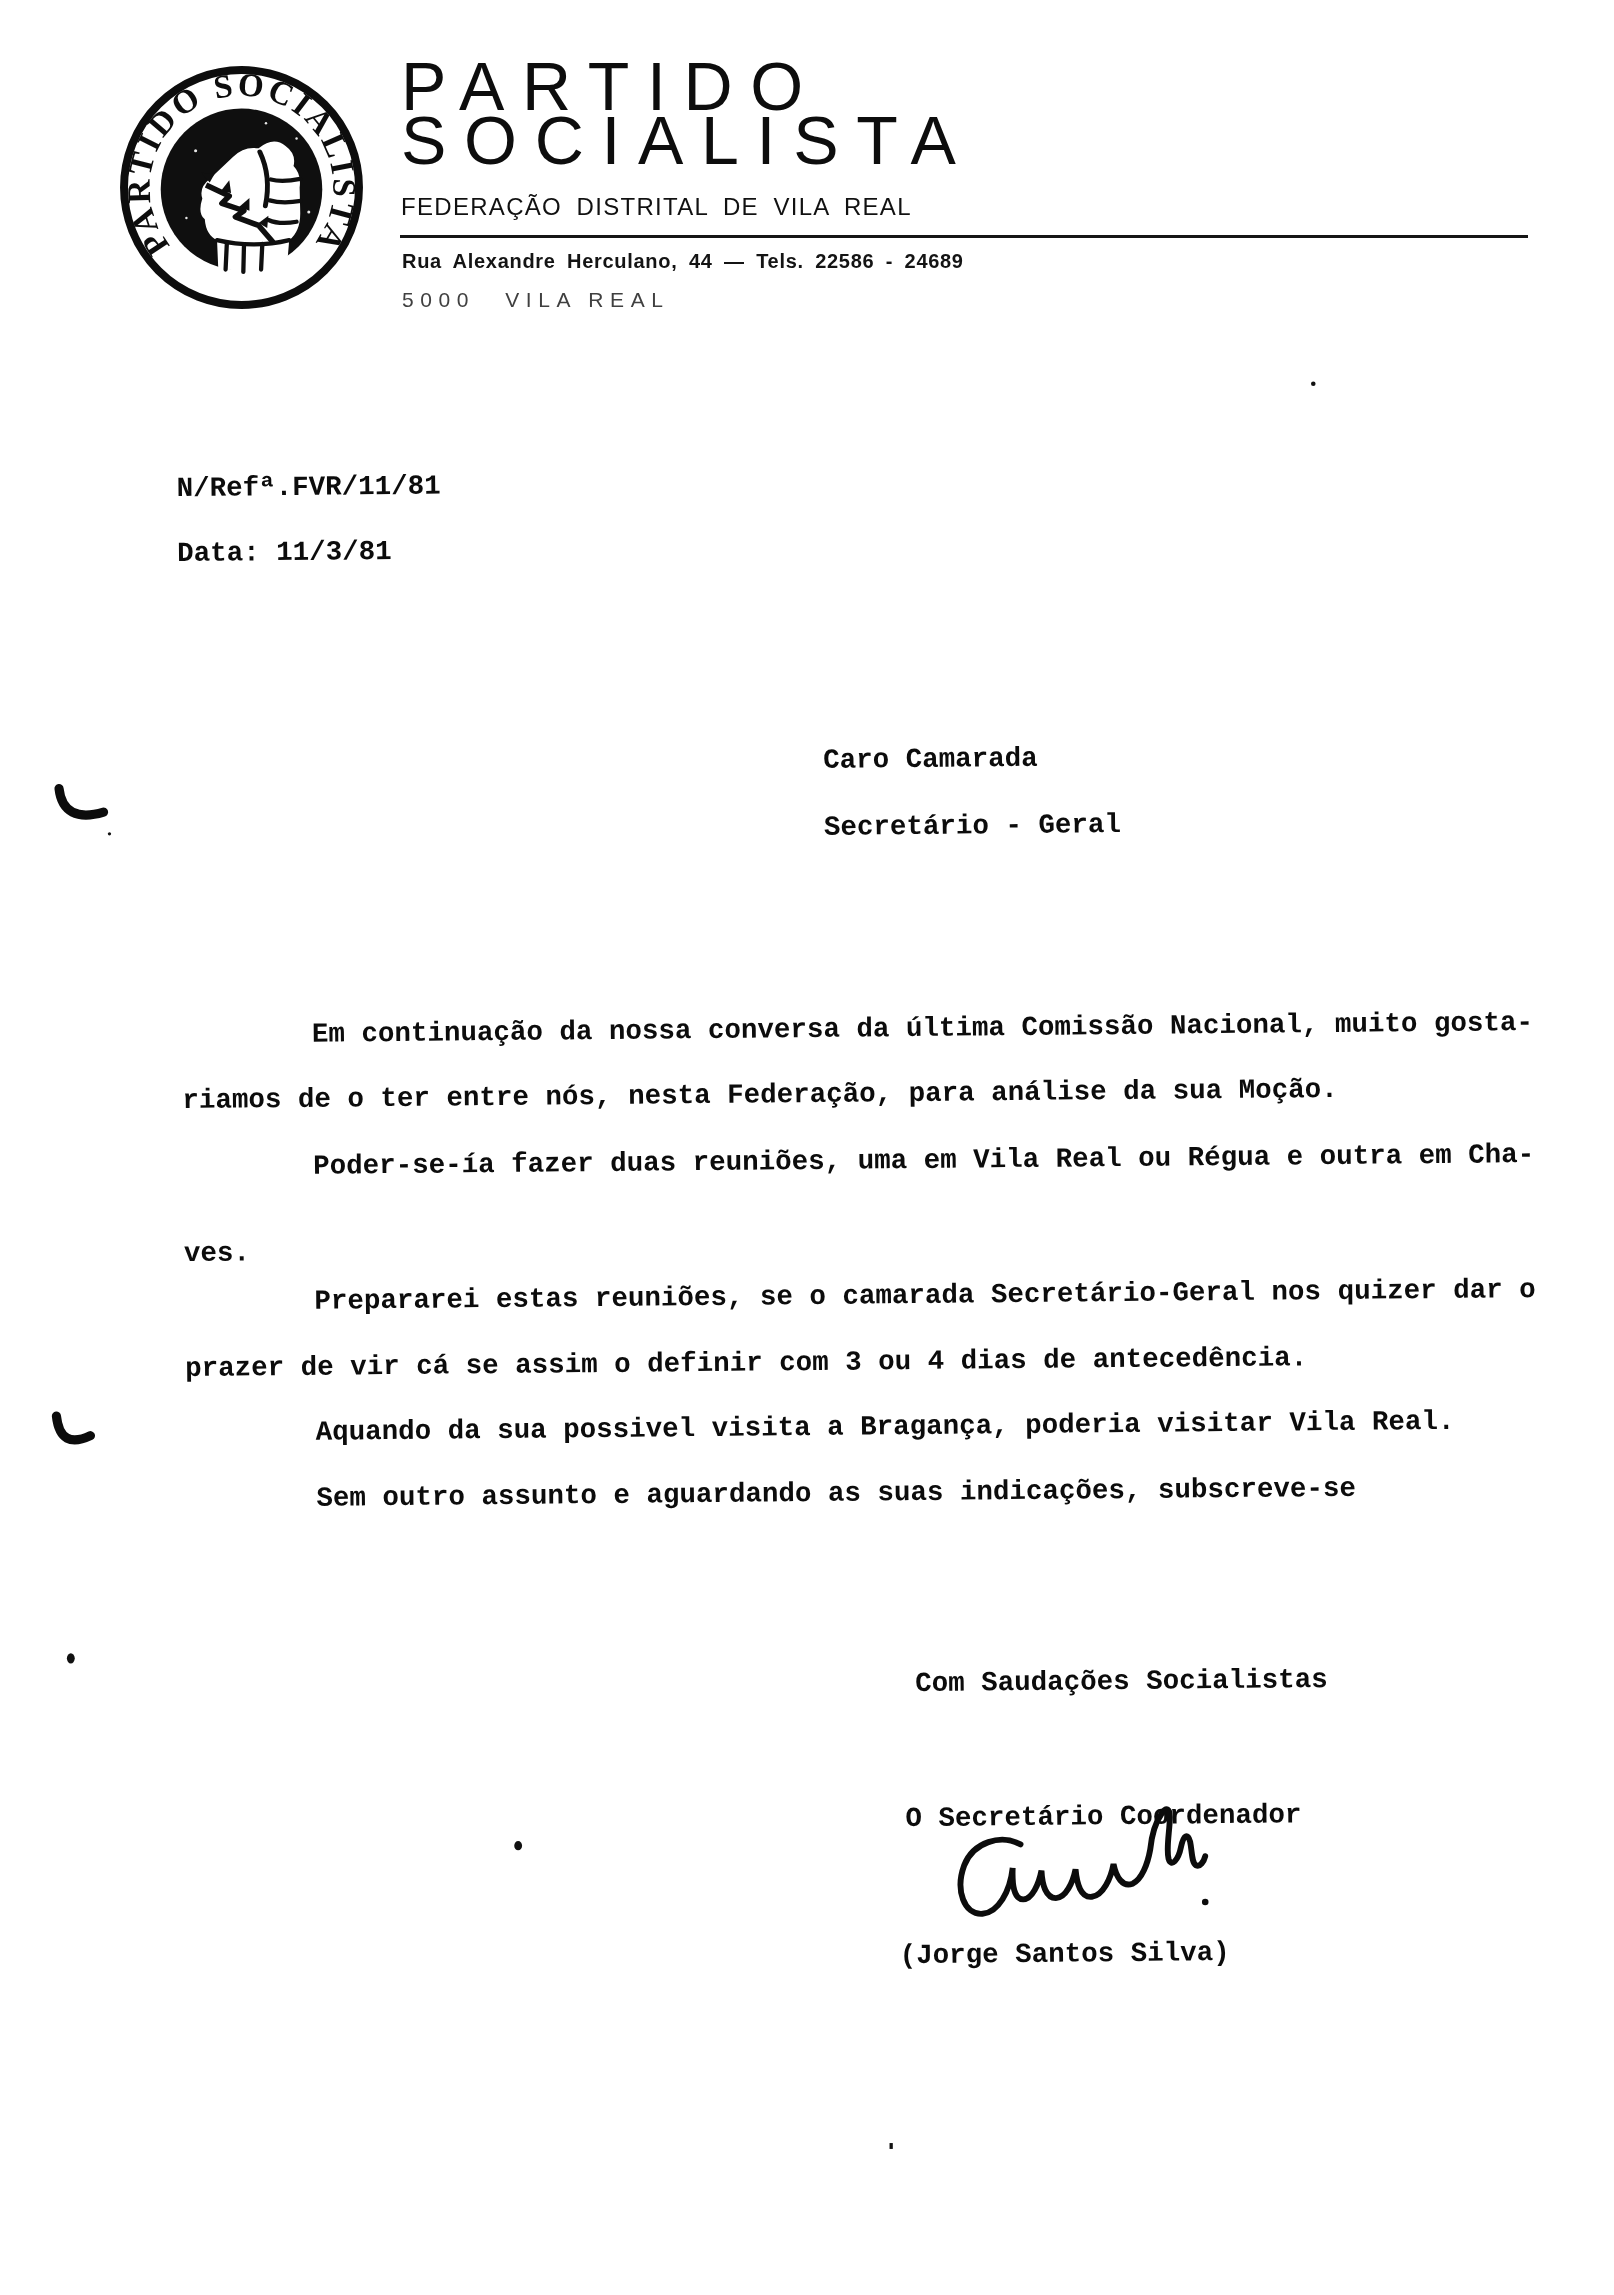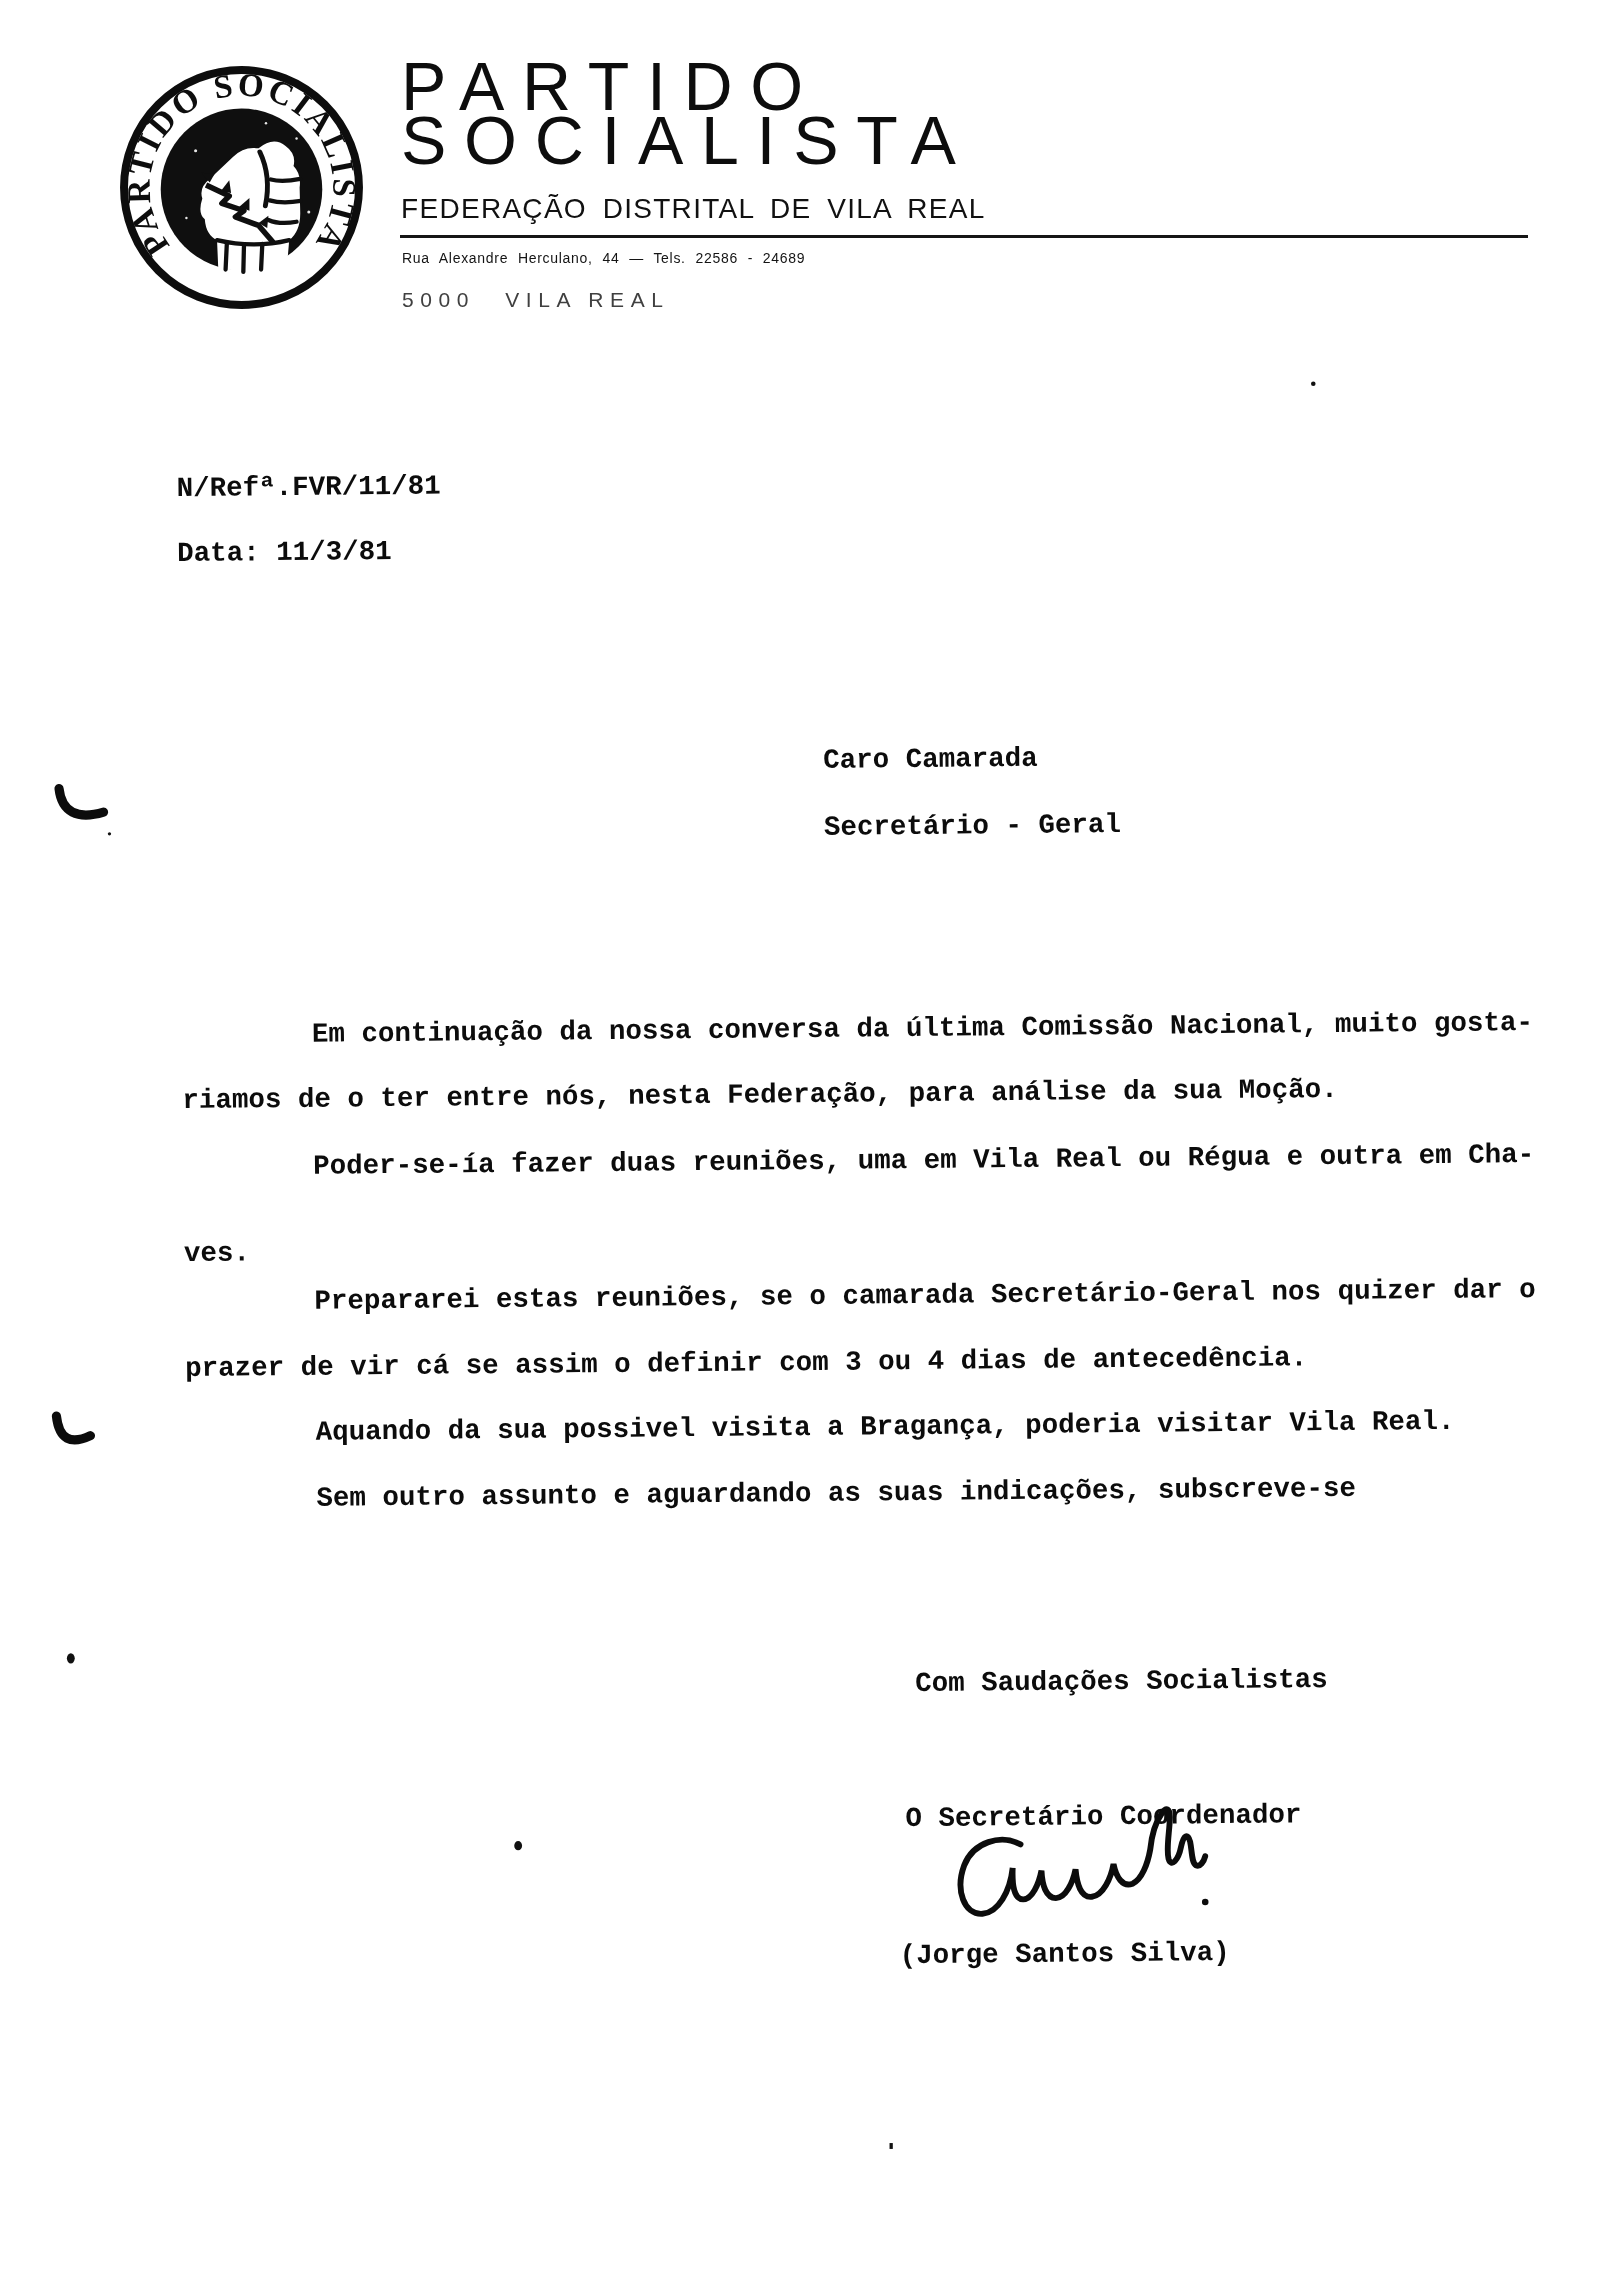--- a/index.html
+++ b/index.html
@@ -10,25 +10,25 @@
     overflow:hidden;
     font-family:"Liberation Sans", sans-serif;
     color:#0b0b0b;
   }
   
   .seal{position:absolute;left:113px;top:59px;width:257px;height:257px;}
   .lh-name{position:absolute;left:401px;font-size:68px;font-weight:400;
     letter-spacing:17.7px;line-height:1;white-space:nowrap;color:#0d0d0d;}
   .lh-name1{top:52px;}
   .lh-name2{top:106px;}
-  .lh-fed{position:absolute;left:401px;top:193px;font-size:28px;font-weight:400;
+  .lh-fed{position:absolute;left:401px;top:193px;font-size:24px;font-weight:400;
     letter-spacing:1.3px;word-spacing:6.6px;white-space:nowrap;color:#111;}
   .lh-rule{position:absolute;left:400px;top:235px;width:1128px;height:2.6px;
     background:#161616;}
-  .lh-addr{position:absolute;left:402px;top:250px;font-size:14px;font-weight:400;
+  .lh-addr{position:absolute;left:402px;top:250px;font-size:20px;font-weight:700;
     letter-spacing:0.7px;word-spacing:5.2px;white-space:nowrap;color:#141414;}
   .lh-postal{position:absolute;left:402px;top:288px;font-size:21px;font-weight:400;
     letter-spacing:6.6px;white-space:nowrap;color:#404040;}
   .lh-postal .city{margin-left:30px;}
   
   .typed{
     position:absolute;inset:0;
     transform:rotate(-0.55deg);
     transform-origin:183px 1048px;
     font-family:"Liberation Mono","DejaVu Sans Mono",monospace;

